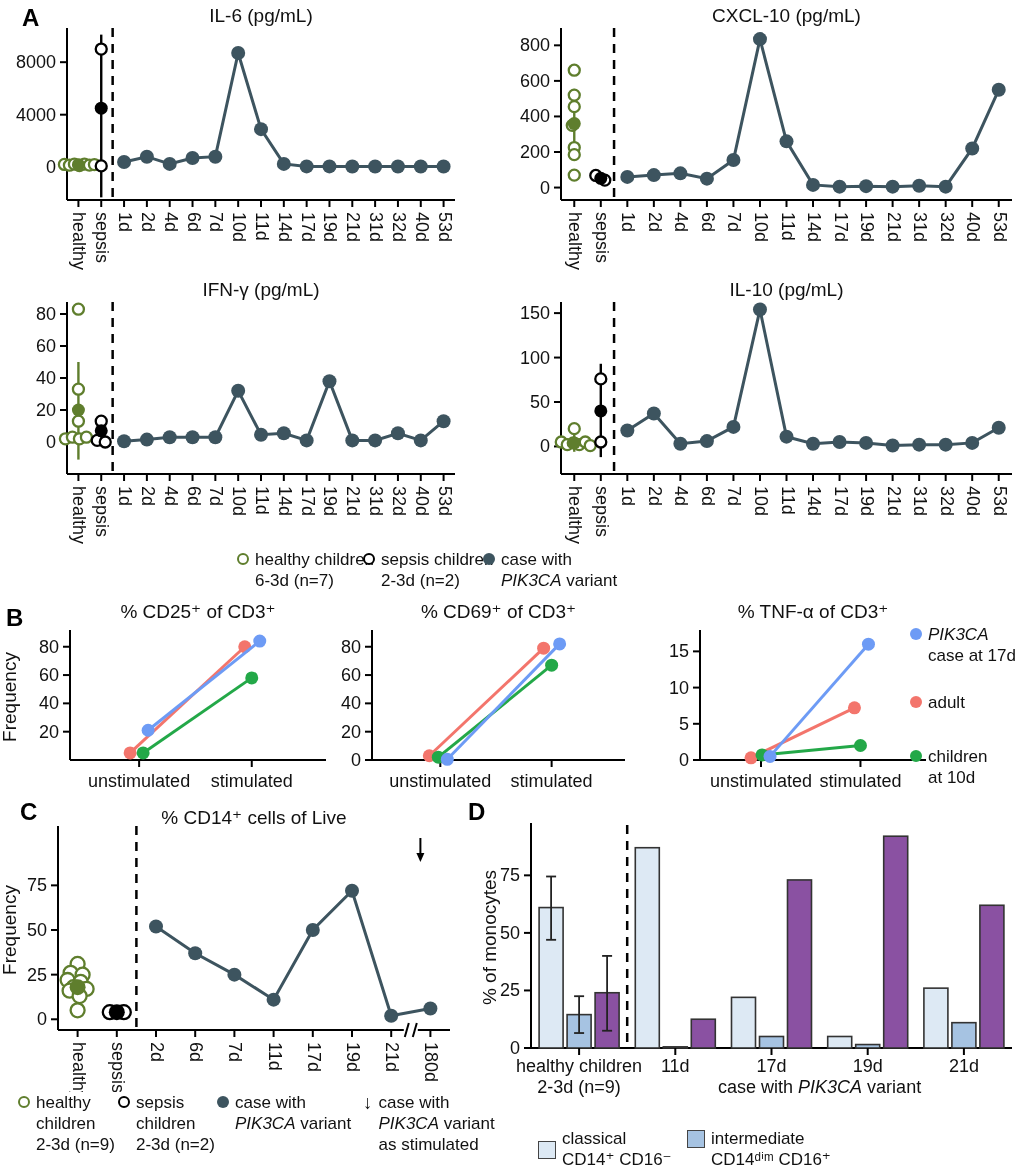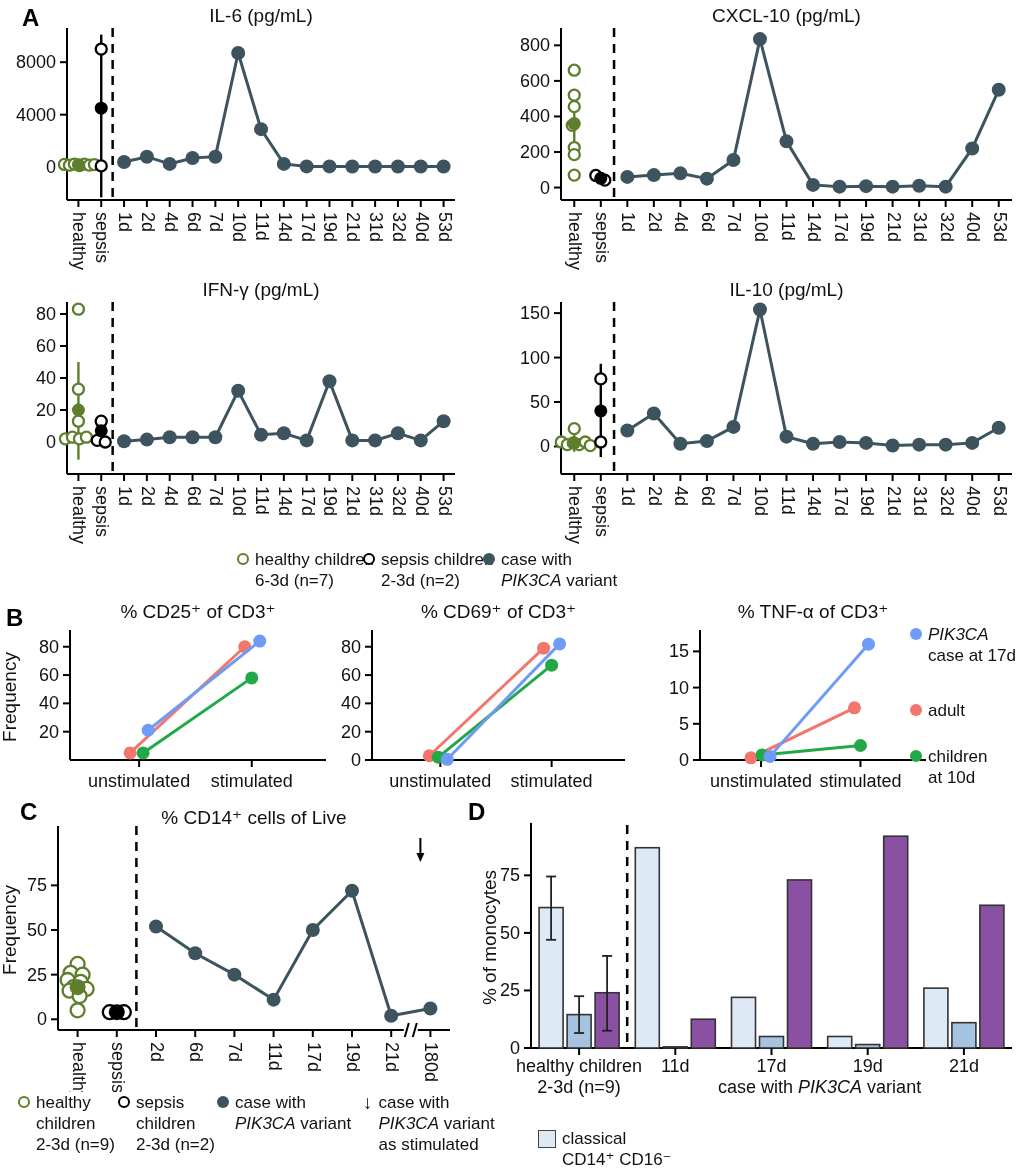--- a/index.html
+++ b/index.html
@@ -442,21 +442,21 @@
         <circle cx="208.45999999999998" cy="44.13793103448275" r="6.5" fill="#6d9bf5"></circle>
       </svg></div>
   <div class="legend" style="left:910px;top:600px;width:112px;height:195px">
       <div class="leg-item" style="left: 0px; top: 24px;">
         <span class="leg-marker m-circle m-filled" style="background: rgb(109, 155, 245);"></span>
         <div class="leg-lines">
           <div><i>PIK3CA</i></div>
           <div>case at 17d</div>
         </div>
       </div>
-      <div class="leg-item" style="left: 0px; top: 92px; margin-top: 8px;">
+      <div class="leg-item" style="left: 0px; top: 92px;">
         <span class="leg-marker m-circle m-filled" style="background: rgb(243, 117, 108);"></span>
         <div class="leg-lines">
           <div>adult</div>
         </div>
       </div>
       <div class="leg-item" style="left: 0px; top: 146px;">
         <span class="leg-marker m-circle m-filled" style="background: rgb(35, 168, 72);"></span>
         <div class="leg-lines">
           <div>children</div>
           <div>at 10d</div>
@@ -606,25 +606,32 @@
         <text x="387.7" y="266" font-size="18" text-anchor="middle"><tspan>19d</tspan></text>
         <rect x="443.90000000000003" y="182.14583333333331" width="24" height="59.854166666666686" fill="#dde9f4" stroke="#333" stroke-width="1.6"></rect>
         <rect x="471.90000000000003" y="216.67708333333331" width="24" height="25.322916666666686" fill="#a6c3e2" stroke="#333" stroke-width="1.6"></rect>
         <rect x="499.90000000000003" y="99.27083333333334" width="24" height="142.72916666666666" fill="#8a51a2" stroke="#333" stroke-width="1.6"></rect>
         <line x1="483.90000000000003" y1="242" x2="483.90000000000003" y2="249" stroke="#000" stroke-width="2"></line>
         <text x="483.90000000000003" y="266" font-size="18" text-anchor="middle"><tspan>21d</tspan></text>
         <line x1="147.2" y1="19" x2="147.2" y2="242" stroke="#000" stroke-width="2.5" stroke-dasharray="9,7"></line>
         <text x="339.6" y="287" font-size="18" text-anchor="middle"><tspan>case with </tspan><tspan font-style="italic">PIK3CA</tspan><tspan> variant</tspan></text>
       </svg></div>
   <div class="legend" style="left:505px;top:1124px;width:517px;height:46px">
-      <div class="leg-item" style="left: 33px; top: 4px;">
+      <div class="leg-item" style="left: 33px; top: 4px; align-items: center;">
         <span class="leg-marker m-swatch" style="background: rgb(221, 233, 244);"></span>
         <div class="leg-lines">
           <div>classical</div>
           <div>CD14⁺ CD16⁻</div>
+        </div>
+      </div>
+      <div class="leg-item" style="left: 182px; top: 4px;">
+        <span class="leg-marker m-swatch" style="background: rgb(166, 195, 226);"></span>
+        <div class="leg-lines">
+          <div>intermediate</div>
+          <div>CD14ᵈⁱᵐ CD16⁺</div>
         </div>
       </div>
       <div class="leg-item" style="left: 342px; top: 4px; margin-top: 47px;">
         <span class="leg-marker m-swatch" style="background: rgb(138, 81, 162);"></span>
         <div class="leg-lines">
           <div>non-clasical</div>
           <div>CD14⁺ CD16⁺</div>
         </div>
       </div>
     </div>

